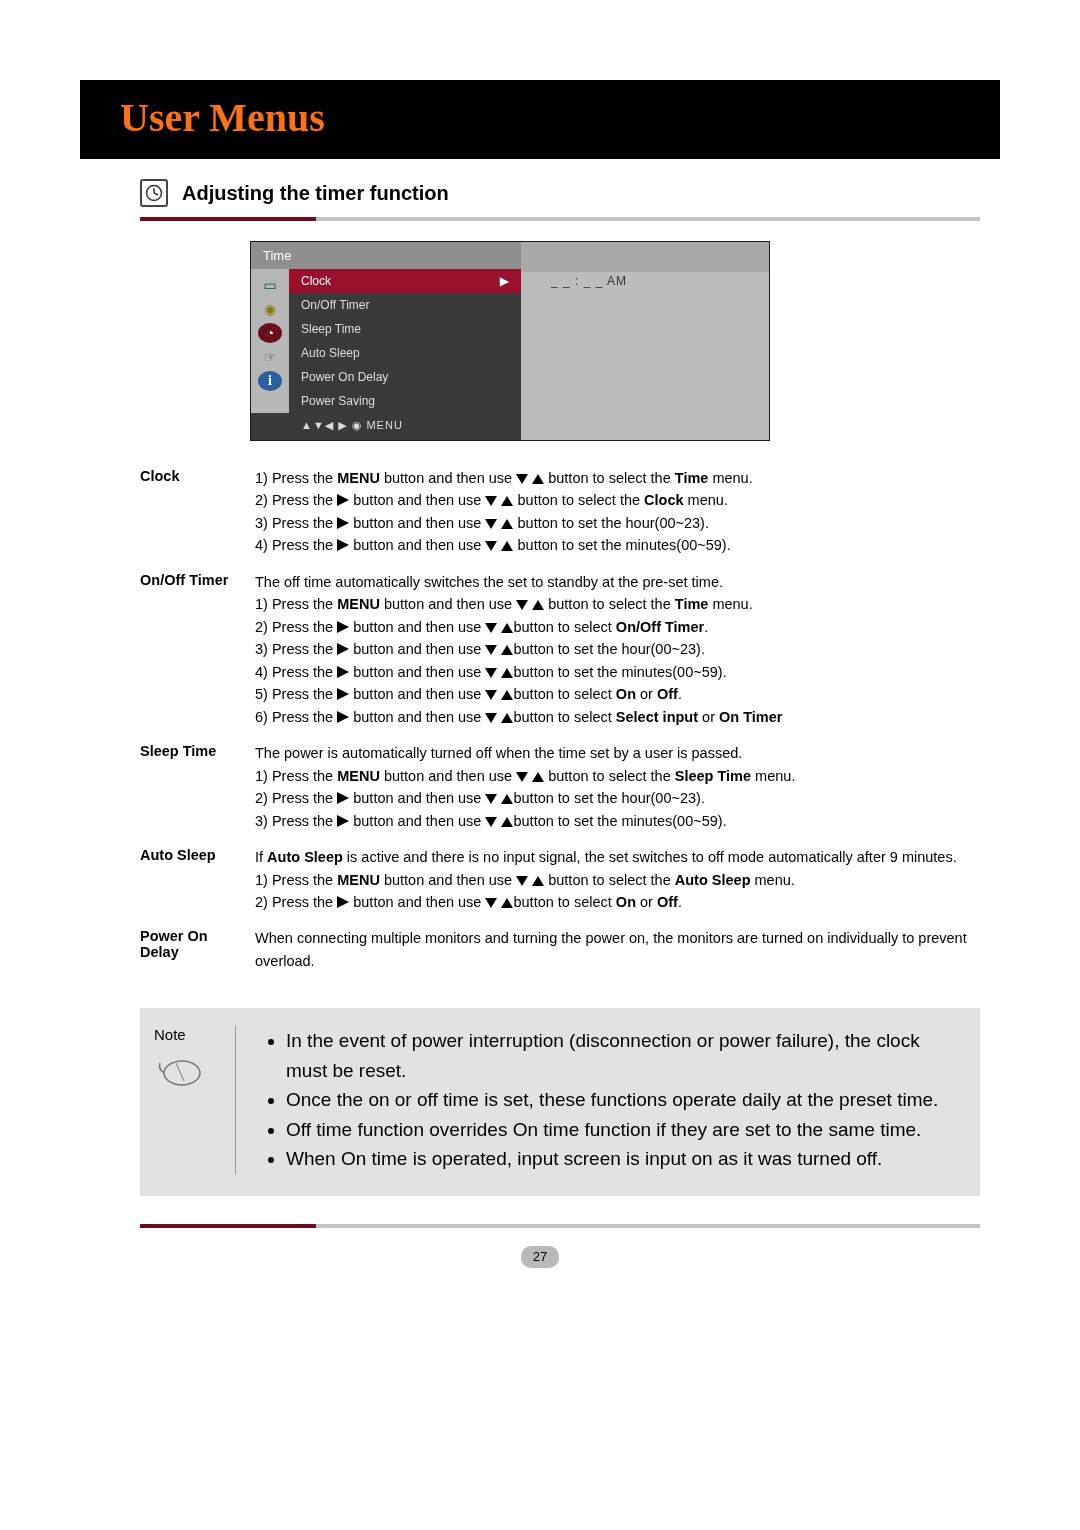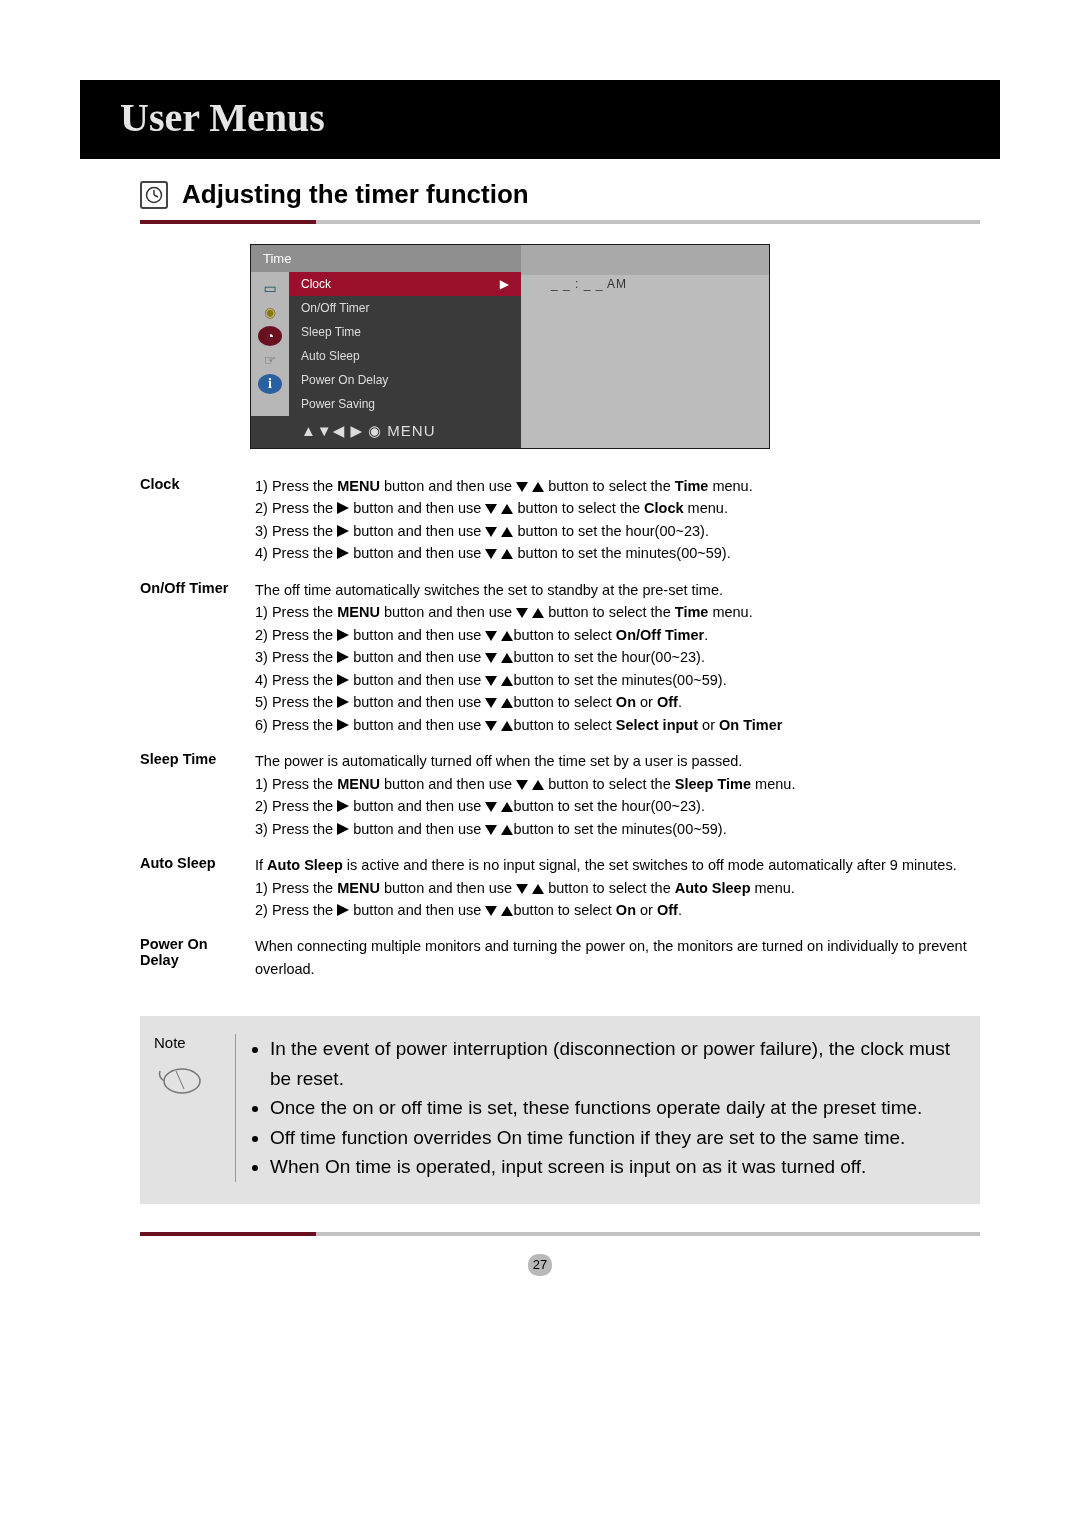--- a/index.html
+++ b/index.html
@@ -8,21 +8,21 @@
     font-size: 14.5px;
     color: #000;
     background: #fff;
     width: 1080px;
     min-height: 1530px;
     padding: 80px 100px 40px 100px;
     position: relative;
   }
   .banner {
     background: #000;
-    color: #e5e5e5;
+    color: #f97316;
     font-family: "Times New Roman", Times, serif;
     font-weight: bold;
     font-size: 40px;
     padding: 14px 40px 18px 40px;
     margin: 0 -20px 20px -20px;
   }
   .heading-row {
     display: flex;
     align-items: center;
     gap: 14px;
@@ -30,21 +30,21 @@
   }
   .timer-icon {
     width: 28px; height: 28px;
     border: 2px solid #444;
     border-radius: 3px;
     display: flex; align-items: center; justify-content: center;
     background: #fff;
   }
   .timer-icon svg { display: block; }
   .heading {
-    font-size: 26px;
+    font-size: 20px;
     font-weight: bold;
   }
   .underline {
     height: 4px;
     background: linear-gradient(to right, #6a0f1e 0%, #6a0f1e 21%, #c3c3c3 21%, #c3c3c3 100%);
     margin: 10px 0 20px 40px;
   }
 
   
   .osd {
@@ -100,21 +100,21 @@
     padding: 5px 12px;
     display: flex;
     justify-content: space-between;
   }
   .osd-item.sel {
     background: #9a0f2b;
     color: #fff;
   }
   .osd-hint {
     color: #ddd;
-    font-size: 15px;
+    font-size: 11px;
     padding: 6px 12px 8px 50px;
     letter-spacing: 1px;
   }
   .osd-right {
     flex: 1;
     background: #bcbcbc;
     color: #333;
     font-size: 13px;
     position: relative;
   }
@@ -152,21 +152,21 @@
     vertical-align: -1px;
   }
   .tri svg { display:block; }
 
   
   .note-box {
     background: #e2e2e2;
     margin: 36px 0 0 40px;
     padding: 18px 18px 22px 14px;
     display: flex;
-    gap: 16px;
+    gap: 32px;
   }
   .note-left {
     flex: 0 0 82px;
     text-align: left;
     border-right: 1px solid #999;
     padding-right: 10px;
   }
   .note-left .note-title { font-size: 15px; }
   .mouse { margin-top: 10px; }
   .note-list {
@@ -178,21 +178,21 @@
   }
   .bottom-rule {
     height: 4px;
     background: linear-gradient(to right, #6a0f1e 0%, #6a0f1e 21%, #c3c3c3 21%, #c3c3c3 100%);
     margin: 28px 0 0 40px;
   }
   .pagenum {
     background: #b9b9b9;
     color: #000;
     font-size: 13px;
-    width: 24px; height: 22px;
+    width: 38px; height: 22px;
     border-radius: 10px;
     display: flex; align-items: center; justify-content: center;
     margin: 18px auto 0 auto;
   }
   b.term { font-weight: bold; }
 </style>
 </head>
 <body>
 
 <svg width="0" height="0" style="position:absolute">

